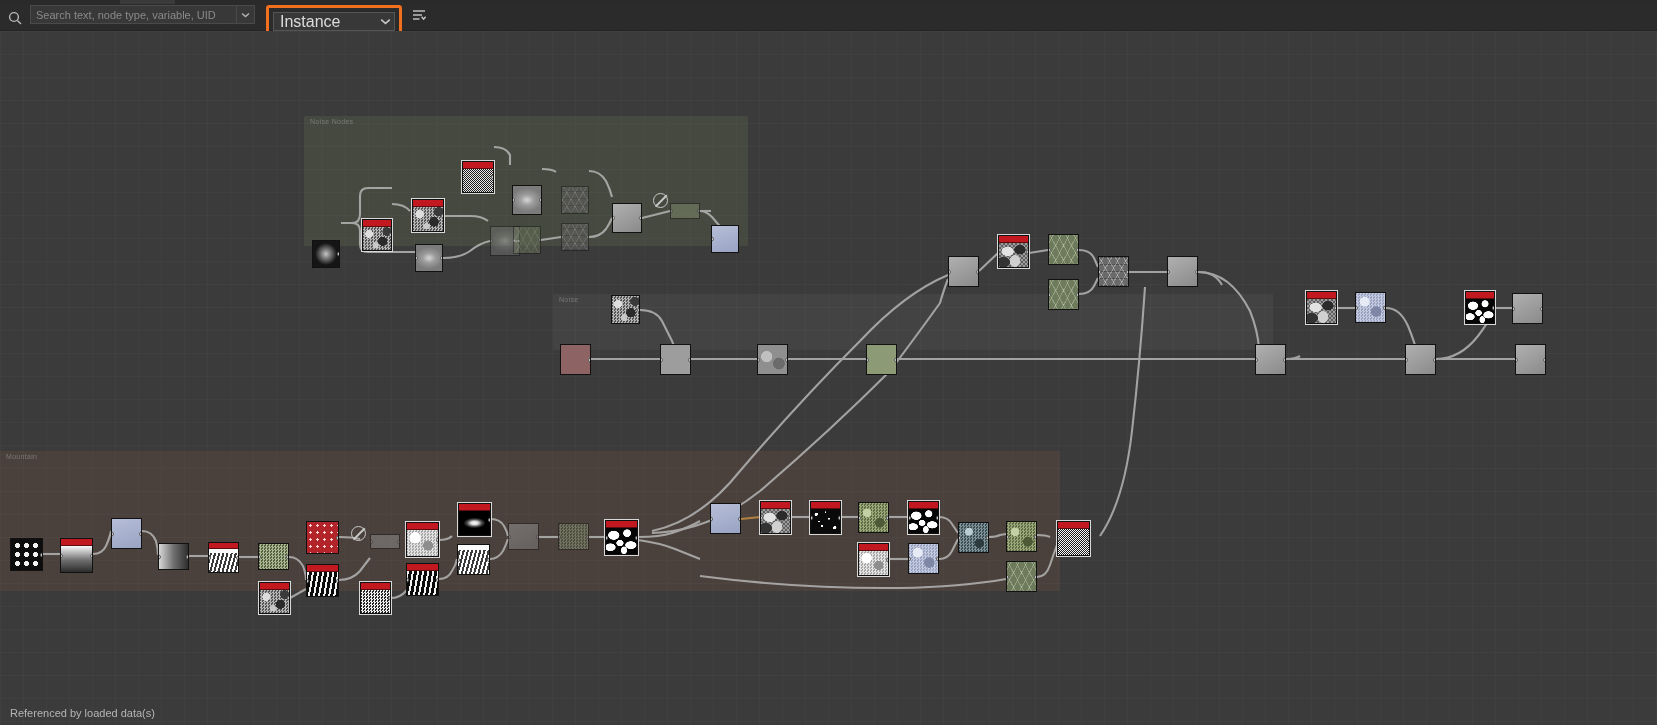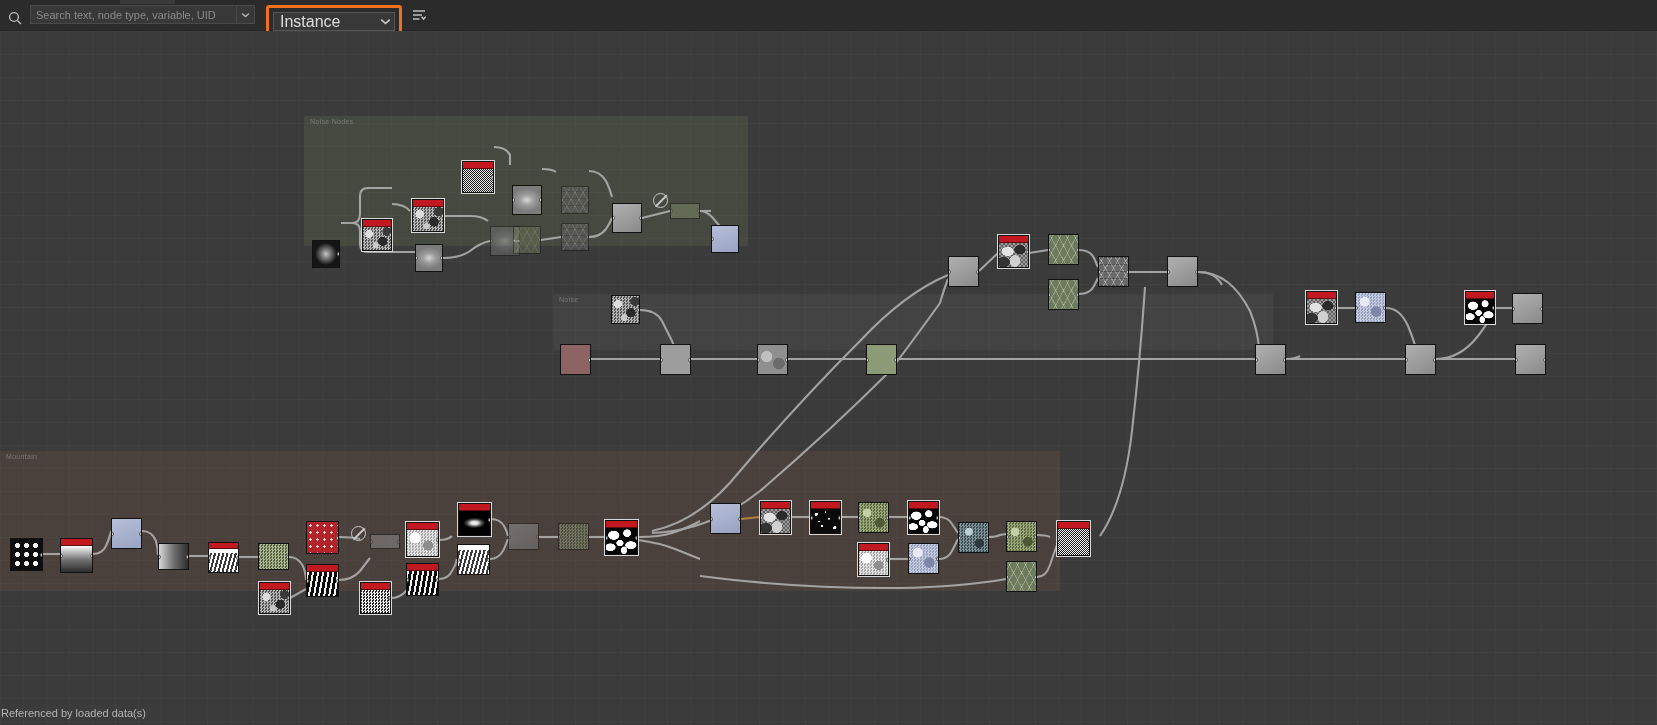--- a/index.html
+++ b/index.html
@@ -143,21 +143,21 @@
   .bypass::after{
     content:""; position:absolute; left:-1px; top:5.5px;
     width:16px; height:1.5px; background:#c9c9c9;
     transform:rotate(-45deg); transform-origin:center;
   }
 
   
   .statusbar{
     position:absolute; left:0; bottom:0; width:1614px; height:24px;
     display:flex; align-items:center;
-    padding-left:1px;
+    padding-left:10px;
     color:#b4b4b4; font-size:11px;
     background:transparent;
   }
 
   
   .tx-noise-bw{
     background-color:#9a9a9a;
     background-image:
       repeating-conic-gradient(#efefef 0% 25%, #242424 0% 50%);
     background-size:3px 3px;

